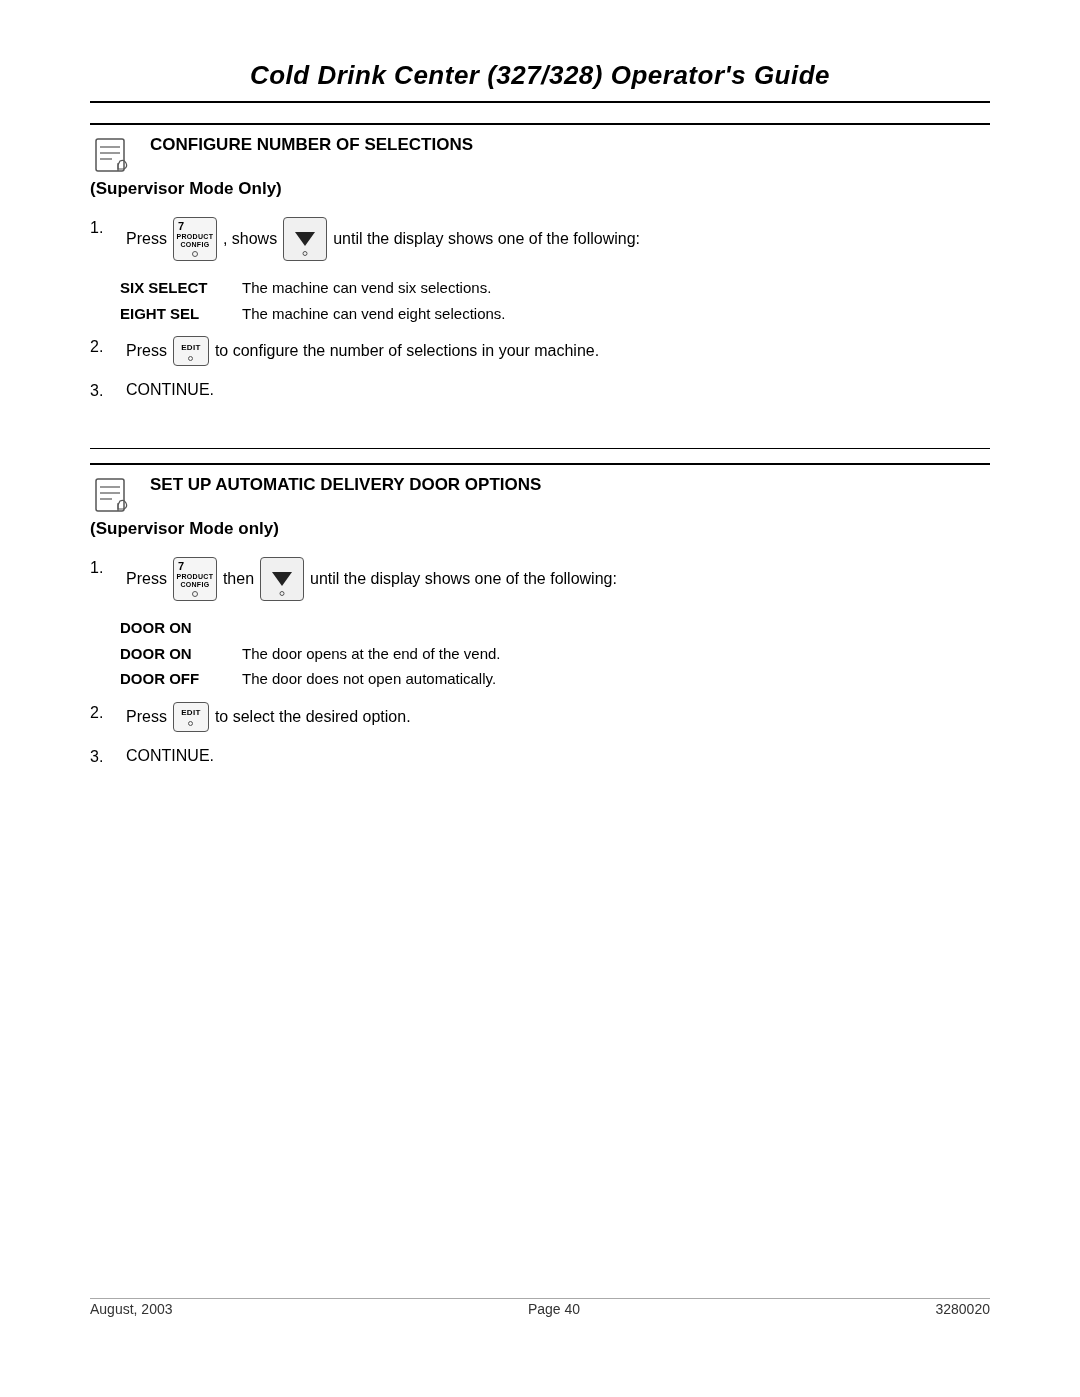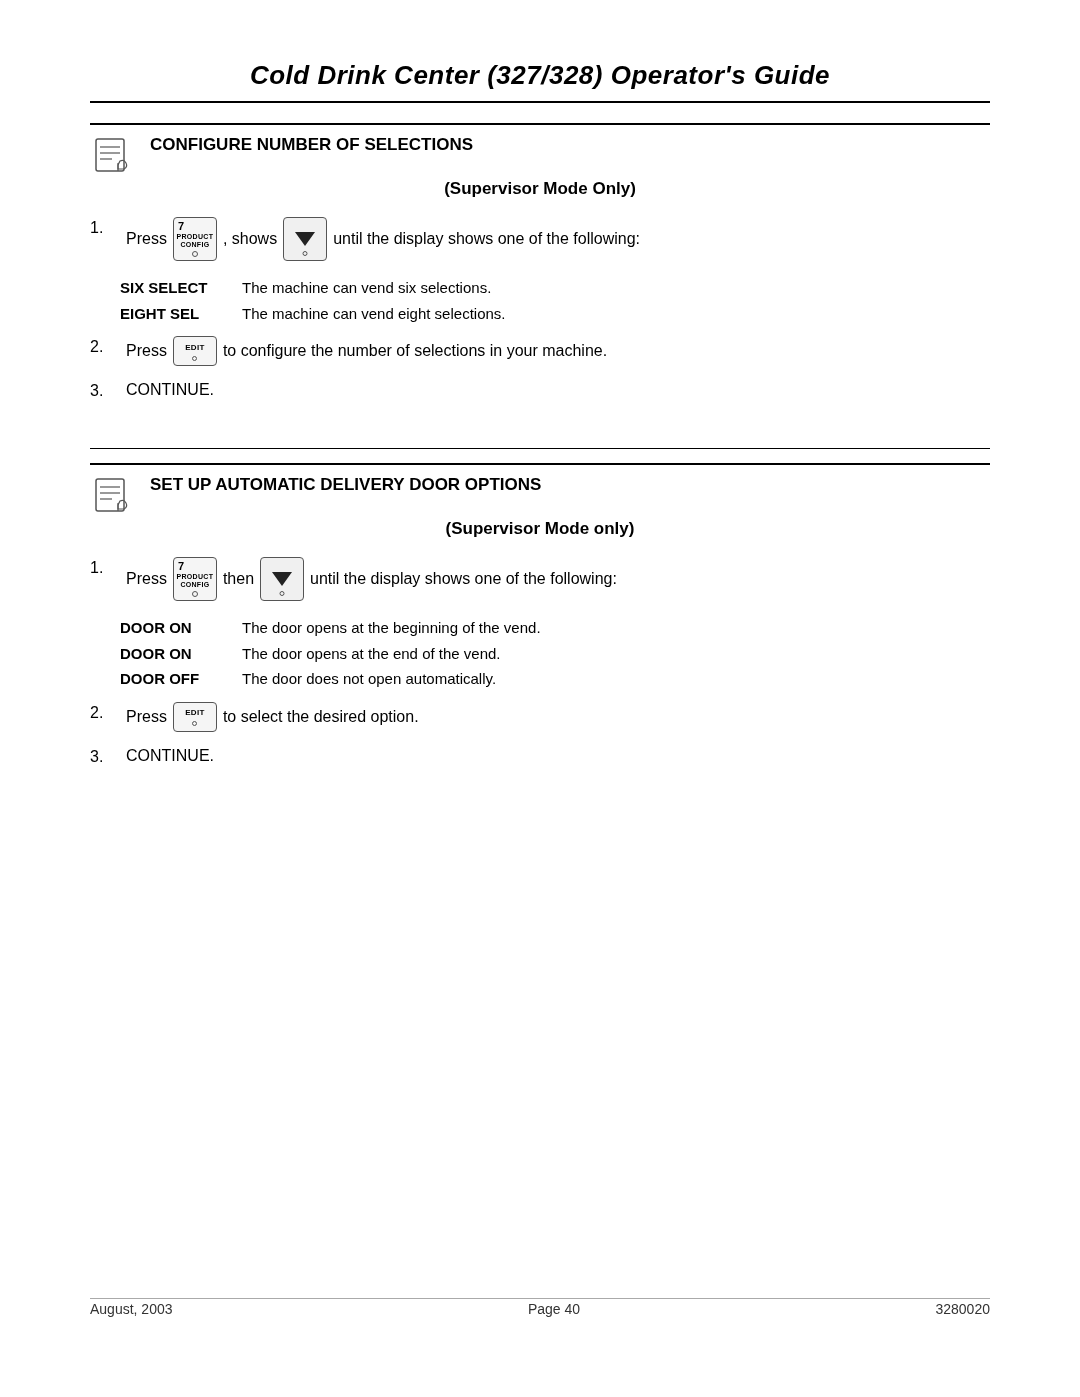--- a/index.html
+++ b/index.html
@@ -45,21 +45,21 @@
 
     .section-header-text {
       font-size: 17px;
       font-weight: bold;
       text-transform: uppercase;
     }
 
     .section-subheader {
       font-size: 17px;
       font-weight: bold;
-      text-align: center;
+      text-align: left;
       margin-bottom: 18px;
     }
 
     
     .hand-icon {
       display: inline-block;
       width: 48px;
       height: 40px;
       flex-shrink: 0;
     }
@@ -134,21 +134,21 @@
 
     .btn-product .btn-dot {
       width: 6px;
       height: 6px;
       border-radius: 50%;
       border: 1px solid #555;
       margin-top: 2px;
     }
 
     .btn-edit {
-      width: 44px;
+      width: 36px;
       height: 30px;
       font-size: 8px;
       font-weight: bold;
       flex-direction: column;
       padding: 2px;
       gap: 2px;
     }
 
     .btn-edit .btn-dot {
       width: 5px;
@@ -354,21 +354,20 @@
           <span class="arrow-down"></span>
           <span class="arrow-dot"></span>
         </span>
         <span>until the display shows one of the following:</span>
       </div>
     </div>
 
     <div class="info-lines">
       <div class="info-line">
         <span class="info-label">DOOR ON</span>
-        <span class="info-text">  The door opens at the beginning of the vend.</span>
       </div>
       <div class="info-line">
         <span class="info-label">DOOR ON</span>
         <span class="info-text">  The door opens at the end of the vend.</span>
       </div>
       <div class="info-line">
         <span class="info-label">DOOR OFF</span>
         <span class="info-text"> The door does not open automatically.</span>
       </div>
     </div>

